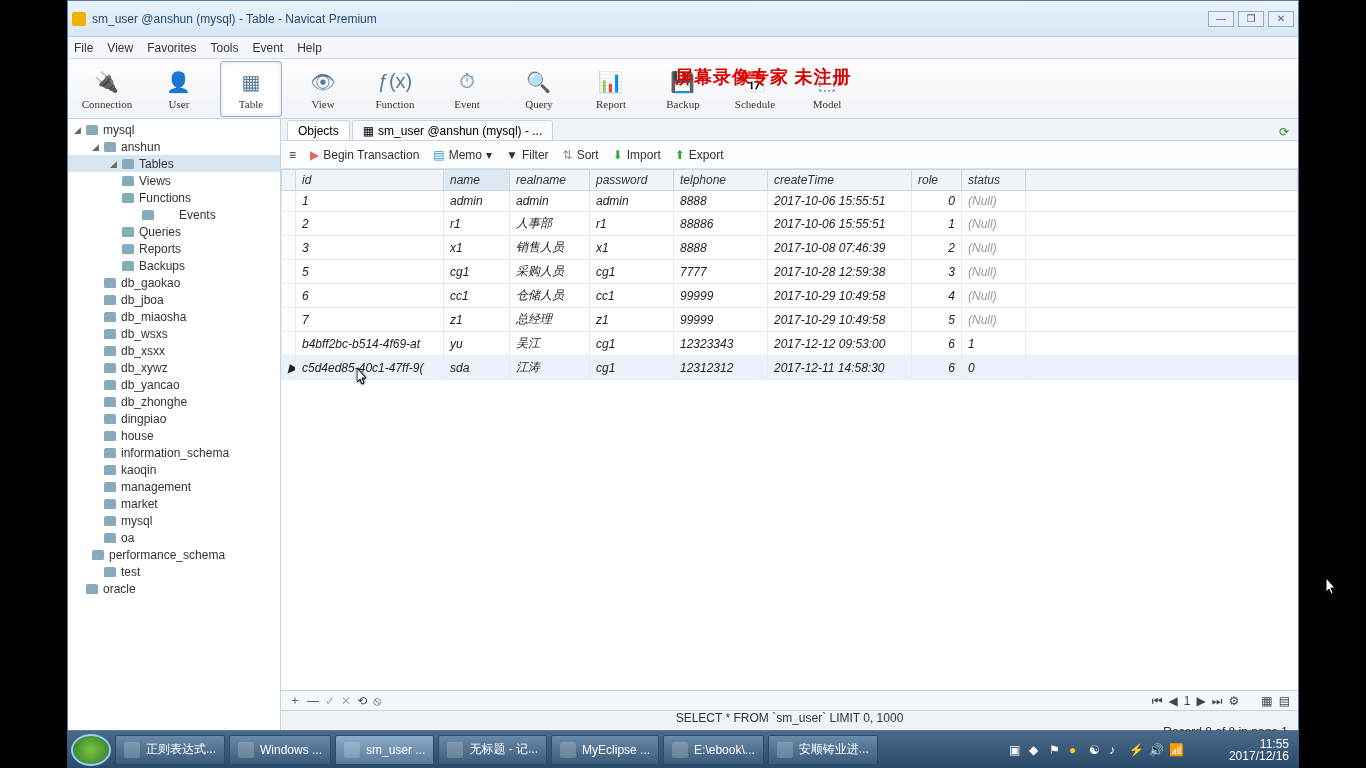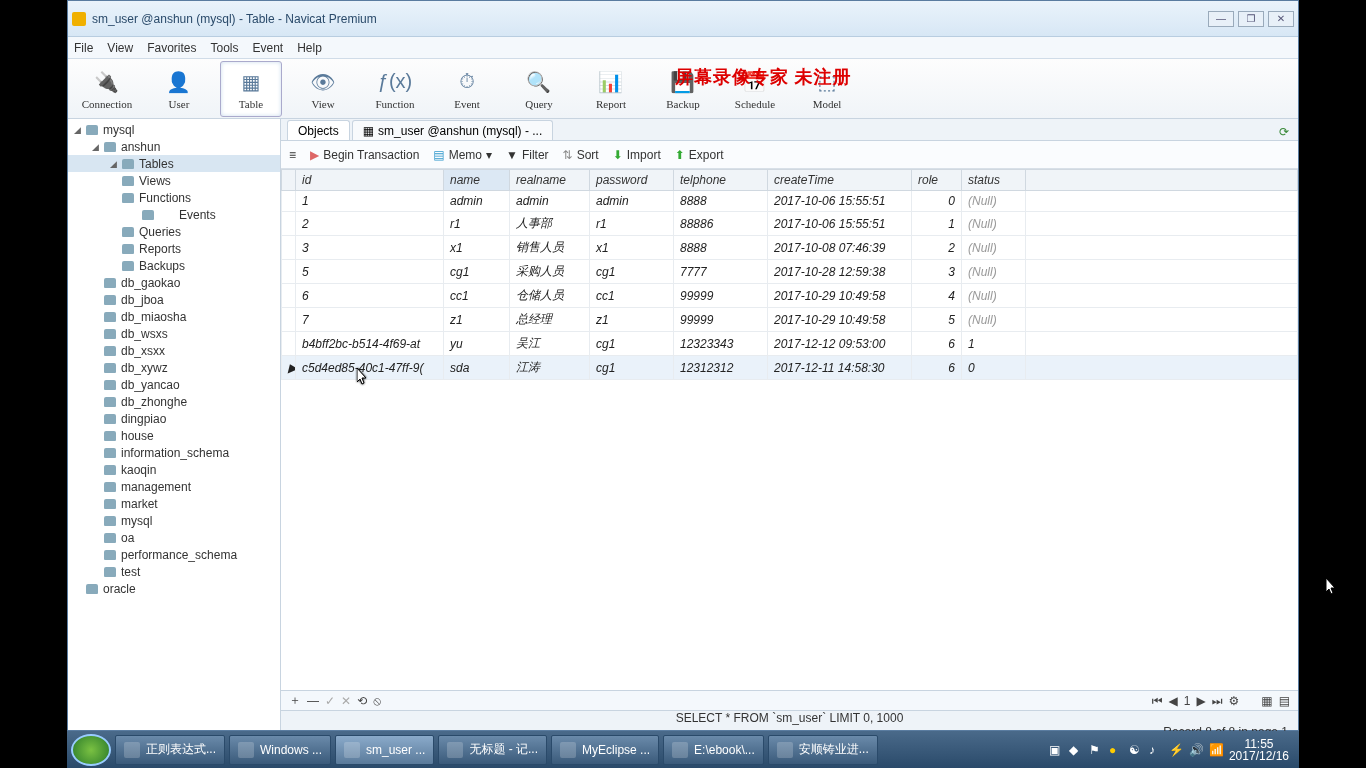--- a/index.html
+++ b/index.html
@@ -44,21 +44,21 @@
 .bottombar .navgrp { display:flex; align-items:center; gap:6px; }
 .bottombar .right { margin-left:auto; display:flex; align-items:center; gap:6px; }
 .statusbar { height:20px; background:#eef3f8; border-top:1px solid #c8d4e0; display:flex; align-items:center; padding:0 10px; color:#333;flex-direction:column; }
 .statusbar .rec { margin-left:auto; }
 .taskbar { position:absolute; left:67px; bottom:0; width:1232px; height:37px; background:linear-gradient(#4a6a8a,#2a4a6a); display:flex; align-items:center; padding:0 4px; gap:4px; }
 .start { width:40px; height:32px; background:radial-gradient(circle,#7ac142,#2a7a2a); border-radius:50%; border:2px solid #9cf; }
 .task { height:30px; padding:0 8px; background:linear-gradient(#6a8aaa,#3a5a7a); border:1px solid #2a4a6a; border-radius:2px; display:flex; align-items:center; gap:6px; color:#fff; font-size:11px; max-width:110px; overflow:hidden; white-space:nowrap; }
 .task.active { background:linear-gradient(#8aaaca,#5a7a9a); }
 .task .tic { width:16px; height:16px; background:#fff3; border-radius:2px; }
 .tray { margin-left:auto; display:flex; align-items:center; gap:6px; color:#fff; font-size:11px; padding-right:6px; }
-.tray .clock { text-align:center; line-height:12px; }
+.tray .clock { text-align:right; line-height:12px;margin-left:40px; }
 .tray-ic { width:14px; height:14px; display:inline-block; }
 .cursor { position:absolute; width:12px; height:18px; pointer-events:none; }
 .cursor svg { filter:drop-shadow(0 0 1px #000); }
 </style>
 </head>
 <body>
 
 <div class="desktop">
   <div class="titlebar">
     <div class="ticon"></div>
@@ -297,21 +297,21 @@
           </span>
           <span>mysql</span>
         </div>
         <div class="tree-item" style="padding-left: 24px;">
           <span class="arrow"></span>
           <span class="ic">
             <span class="db-ic"></span>
           </span>
           <span>oa</span>
         </div>
-        <div class="tree-item" style="padding-left: 24px;">
+        <div class="tree-item" style="padding-left: 12px;">
           <span class="arrow"></span>
           <span class="ic">
             <span class="db-ic"></span>
           </span>
           <span>performance_schema</span>
         </div>
         <div class="tree-item" style="padding-left: 24px;">
           <span class="arrow"></span>
           <span class="ic">
             <span class="db-ic"></span>

